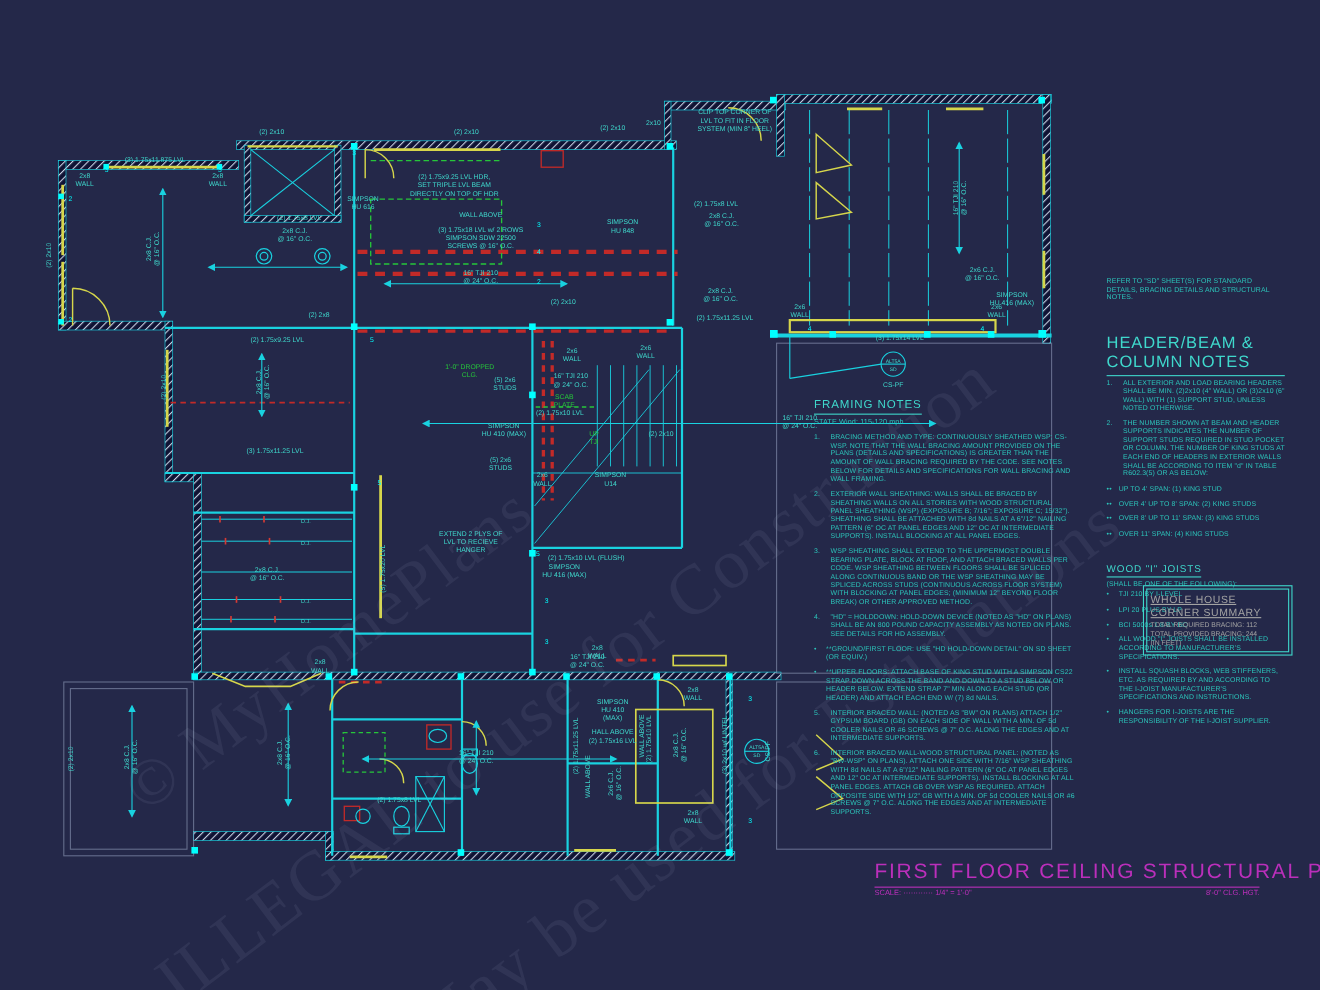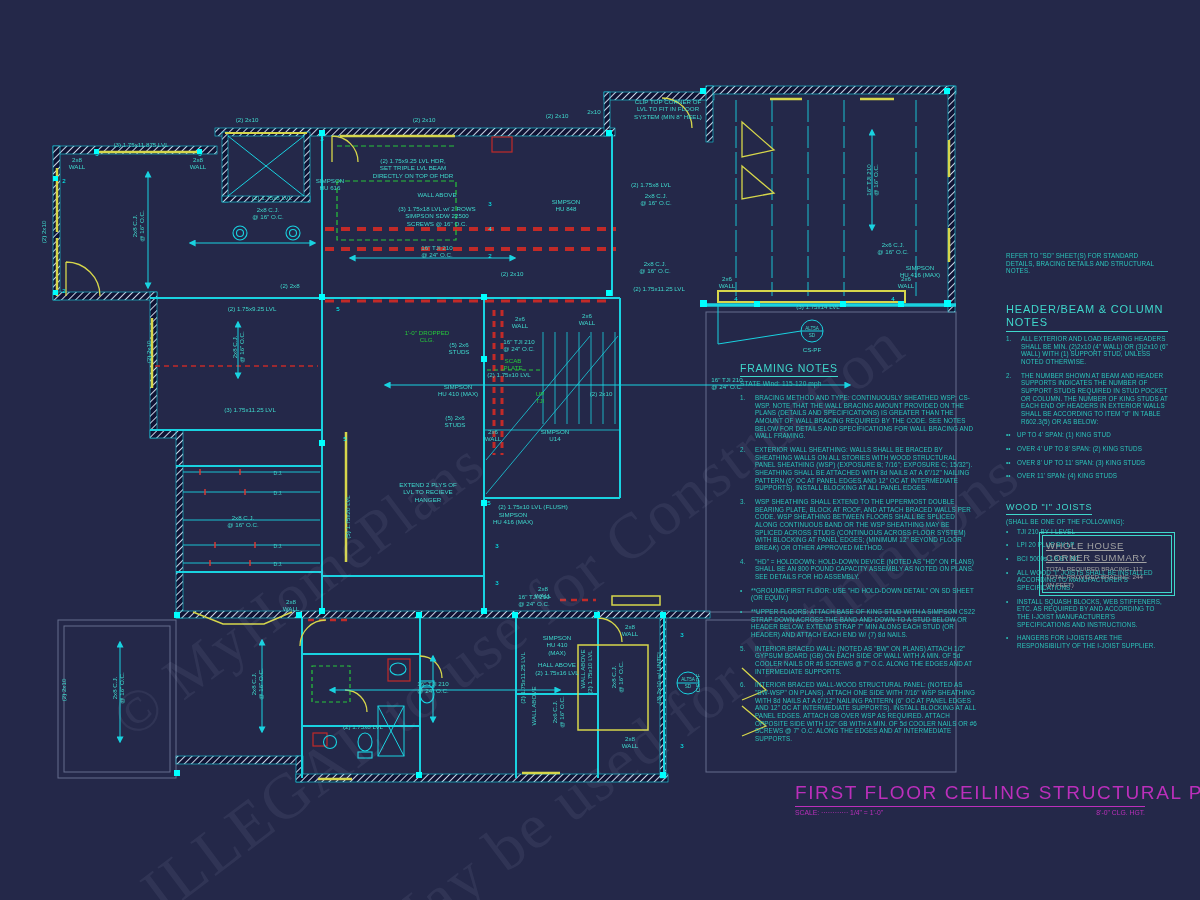--- a/index.html
+++ b/index.html
@@ -411,21 +411,21 @@
       <div class="nitem">
         <span class="num">6.</span>
         <span class="txt">INTERIOR BRACED WALL-WOOD STRUCTURAL PANEL: (NOTED AS "BW-WSP" ON PLANS). ATTACH ONE SIDE WITH 7/16" WSP SHEATHING WITH 8d NAILS AT A 6"/12" NAILING PATTERN (6" OC AT PANEL EDGES AND 12" OC AT INTERMEDIATE SUPPORTS). INSTALL BLOCKING AT ALL PANEL EDGES. ATTACH GB OVER WSP AS REQUIRED. ATTACH OPPOSITE SIDE WITH 1/2" GB WITH A MIN. OF 5d COOLER NAILS OR #6 SCREWS @ 7" O.C. ALONG THE EDGES AND AT INTERMEDIATE SUPPORTS.</span>
       </div>
     </div>
 </div>
 
 <div class="notes" style="left:1006px;top:252px;width:162px;">
   <div>REFER TO "SD" SHEET(S) FOR STANDARD DETAILS, BRACING DETAILS AND STRUCTURAL NOTES.</div>
   <div class="gap" style="height:28px;"></div>
-  <span class="nhead" style="font-size:11px;">HEADER/BEAM &amp; COLUMN NOTES</span>
+  <span class="nhead" style="font-size:15px;">HEADER/BEAM &amp; COLUMN NOTES</span>
   <div id="header-beam-list">
       <div class="nitem">
         <span class="num">1.</span>
         <span class="txt">ALL EXTERIOR AND LOAD BEARING HEADERS SHALL BE MIN. (2)2x10 (4" WALL) OR (3)2x10 (6" WALL) WITH (1) SUPPORT STUD, UNLESS NOTED OTHERWISE.</span>
       </div>
       <div class="nitem">
         <span class="num">2.</span>
         <span class="txt">THE NUMBER SHOWN AT BEAM AND HEADER SUPPORTS INDICATES THE NUMBER OF SUPPORT STUDS REQUIRED IN STUD POCKET OR COLUMN. THE NUMBER OF KING STUDS AT EACH END OF HEADERS IN EXTERIOR WALLS SHALL BE ACCORDING TO ITEM "d" IN TABLE R602.3(5) OR AS BELOW:</span>
       </div>
       <div class="nitem">

